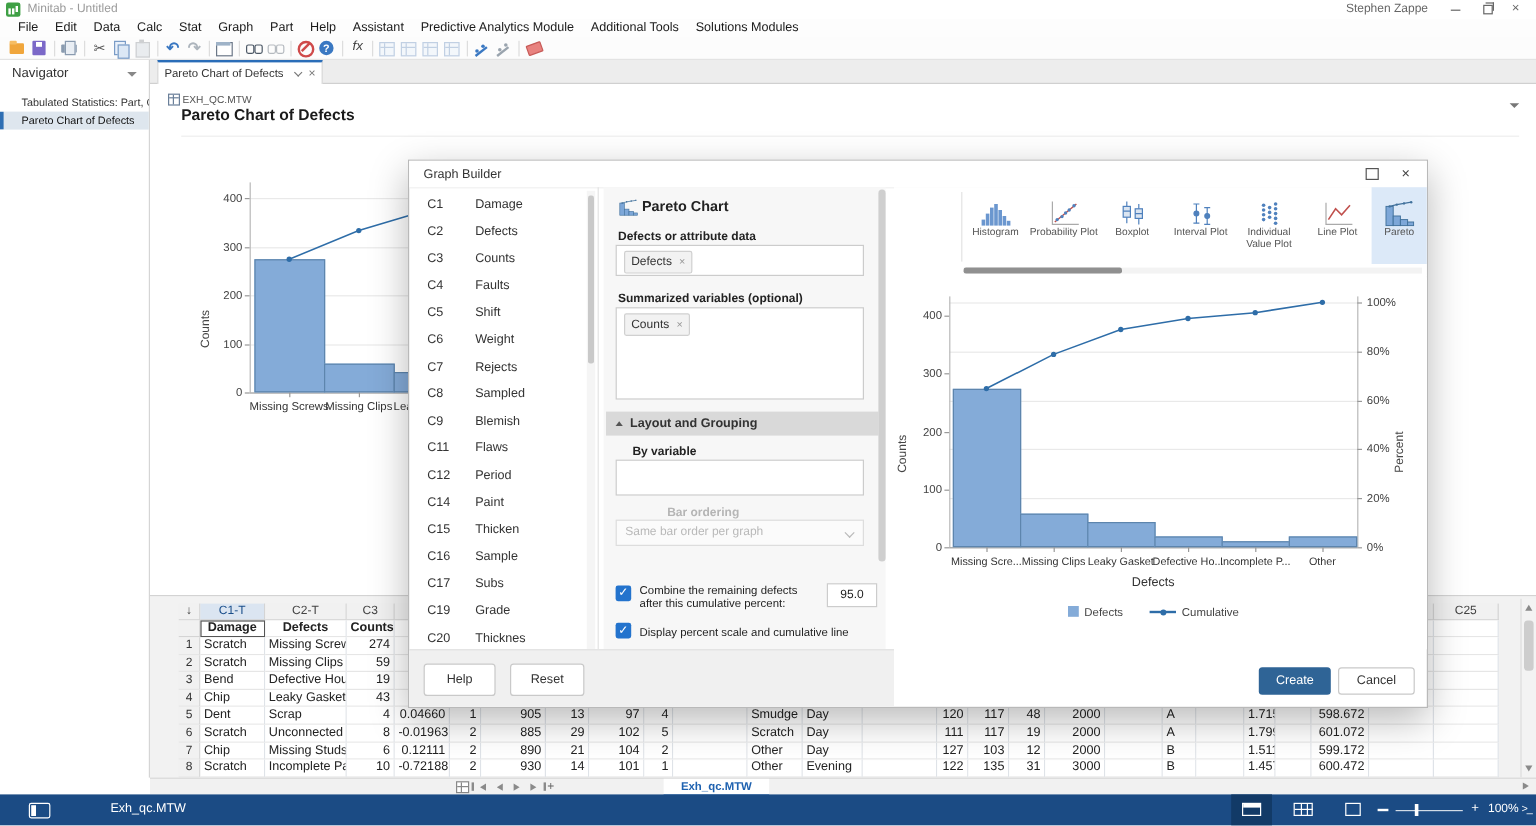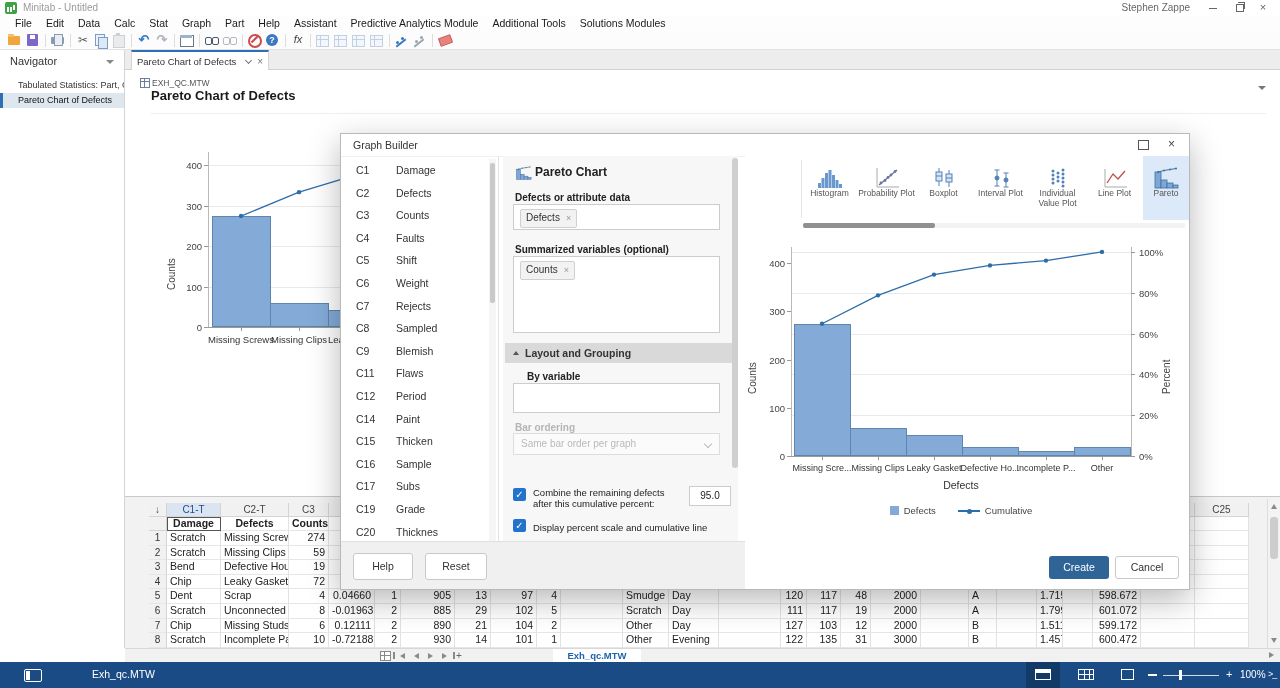--- a/index.html
+++ b/index.html
@@ -151,21 +151,21 @@
   #vsep1{position:absolute;left:157px;top:22px;width:1px;height:385px;background:#e3e3e3;}
   #midpanel{position:absolute;left:162px;top:22px;width:235px;height:385px;background:#f7f7f7;}
   #mptitle{position:absolute;left:32px;top:9px;font-size:12px;font-weight:bold;color:#222;}
   #mpico{position:absolute;left:12px;top:10px;width:16px;height:13px;}
   .fldlabel{position:absolute;font-size:10px;font-weight:bold;color:#222;}
   .fldbox{position:absolute;left:10px;width:207px;background:#fff;border:1px solid #ccc;box-sizing:border-box;}
   .chip{position:absolute;left:6px;top:4px;height:17px;background:#f2f2f2;border:1px solid #d0d0d0;border-radius:2px;font-size:10px;color:#333;line-height:16px;padding:0 5px;white-space:nowrap;}
   .chipx{color:#999;margin-left:6px;font-size:9px;}
   .secbar{position:absolute;left:2px;width:227px;height:20px;background:#d9d9d9;font-size:10.5px;font-weight:bold;color:#333;line-height:20px;padding-left:20px;box-sizing:border-box;}
   .secbar:before{content:"";position:absolute;left:8px;top:8px;width:0;height:0;border-left:3px solid transparent;border-right:3px solid transparent;border-bottom:4px solid #555;}
-  #barordlabel{color:#b5b5b5;}
+  #barordlabel{color:#b5b5b5;margin-left:41px;}
   #barordbox{position:absolute;left:10px;top:277px;width:207px;height:22px;background:#fbfbfb;border:1px solid #ddd;box-sizing:border-box;}
   #barordval{position:absolute;left:7px;top:4px;font-size:10px;color:#b9b9b9;}
   #barordchev{position:absolute;right:8px;top:7px;width:5px;height:5px;border:solid #bbb;border-width:0 1px 1px 0;transform:rotate(45deg);}
   .cb{position:absolute;left:10px;width:13px;height:13px;background:#2373cd;border-radius:2px;color:#fff;font-size:10px;line-height:13px;text-align:center;}
   .cblabel{position:absolute;left:30px;font-size:9.5px;color:#222;line-height:1.2;}
   #combineinput{position:absolute;left:186px;top:330px;width:42px;height:20px;background:#fff;border:1px solid #ccc;box-sizing:border-box;font-size:10px;color:#222;text-align:center;line-height:18px;}
   #mpscroll{position:absolute;left:229px;top:2px;width:6px;height:380px;}
   #mpscrollthumb{position:absolute;left:0;top:0;width:6px;height:310px;background:#cfcfcf;border-radius:3px;}
   #footerL{position:absolute;left:0;top:407px;width:404px;height:48px;background:#f0f0f0;border-top:1px solid #e0e0e0;box-sizing:border-box;}
   .btn{position:absolute;height:27px;background:#fff;border:1px solid #c9c9c9;border-radius:3px;font-size:10.5px;color:#333;text-align:center;line-height:25px;box-sizing:border-box;}
@@ -473,21 +473,21 @@
         <div class="wcell num" style="width: 26px; height: 14.6px; line-height: 13.6px;"></div>
         <div class="wcell num" style="width: 30px; height: 14.6px; line-height: 13.6px;"></div>
         <div class="wcell num" style="width: 48px; height: 14.6px; line-height: 13.6px;"></div>
         <div class="wcell num" style="width: 54px; height: 14.6px; line-height: 13.6px;"></div>
         <div class="wcell num" style="width: 54px; height: 14.6px; line-height: 13.6px;"></div>
       </div>
       <div class="wrow" style="height: 14.6px;">
         <div class="wcell rowhdr" style="width: 18px; height: 14.6px; line-height: 13.6px;">4</div>
         <div class="wcell " style="width: 54px; height: 14.6px; line-height: 13.6px;">Chip</div>
         <div class="wcell " style="width: 68px; height: 14.6px; line-height: 13.6px;">Leaky Gasket</div>
-        <div class="wcell num" style="width: 40px; height: 14.6px; line-height: 13.6px;">72</div>
+        <div class="wcell num" style="width: 40px; height: 14.6px; line-height: 13.6px;">43</div>
         <div class="wcell num" style="width: 46px; height: 14.6px; line-height: 13.6px;"></div>
         <div class="wcell num" style="width: 26px; height: 14.6px; line-height: 13.6px;"></div>
         <div class="wcell num" style="width: 54px; height: 14.6px; line-height: 13.6px;"></div>
         <div class="wcell num" style="width: 36px; height: 14.6px; line-height: 13.6px;"></div>
         <div class="wcell num" style="width: 46px; height: 14.6px; line-height: 13.6px;"></div>
         <div class="wcell num" style="width: 24px; height: 14.6px; line-height: 13.6px;"></div>
         <div class="wcell num" style="width: 62px; height: 14.6px; line-height: 13.6px;"></div>
         <div class="wcell " style="width: 46px; height: 14.6px; line-height: 13.6px;"></div>
         <div class="wcell " style="width: 50px; height: 14.6px; line-height: 13.6px;"></div>
         <div class="wcell num" style="width: 62px; height: 14.6px; line-height: 13.6px;"></div>

